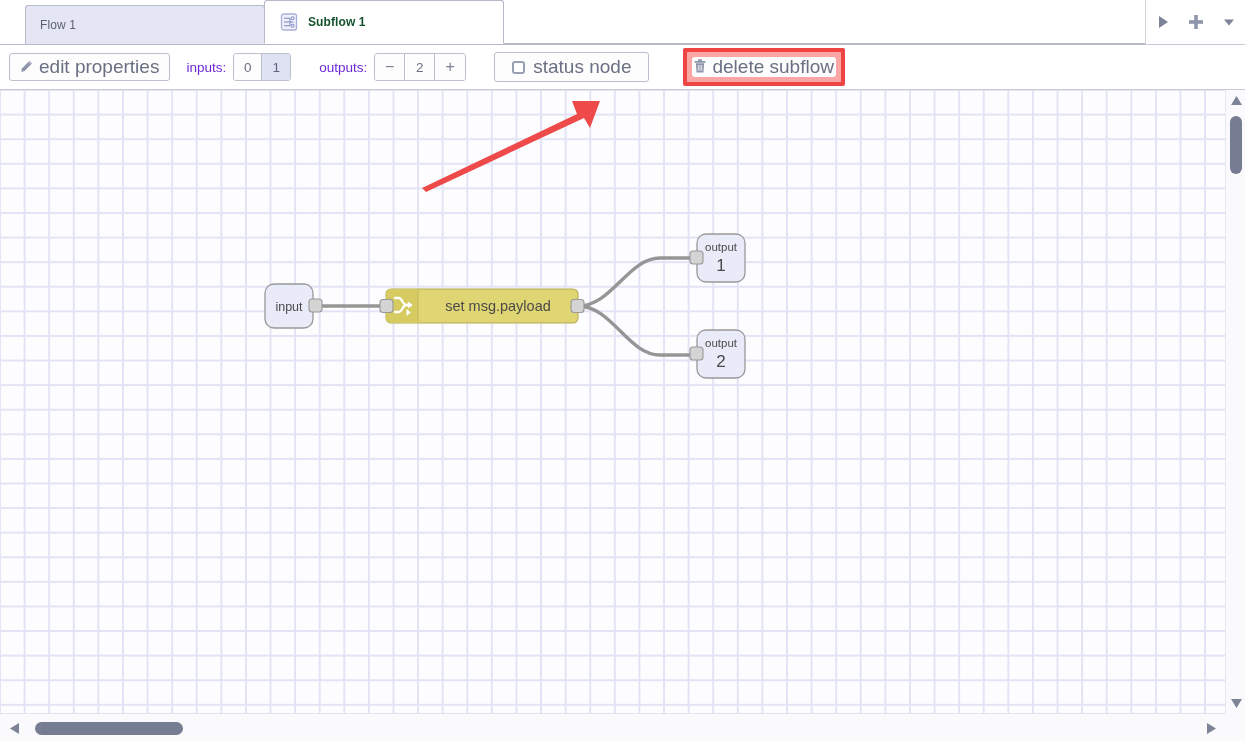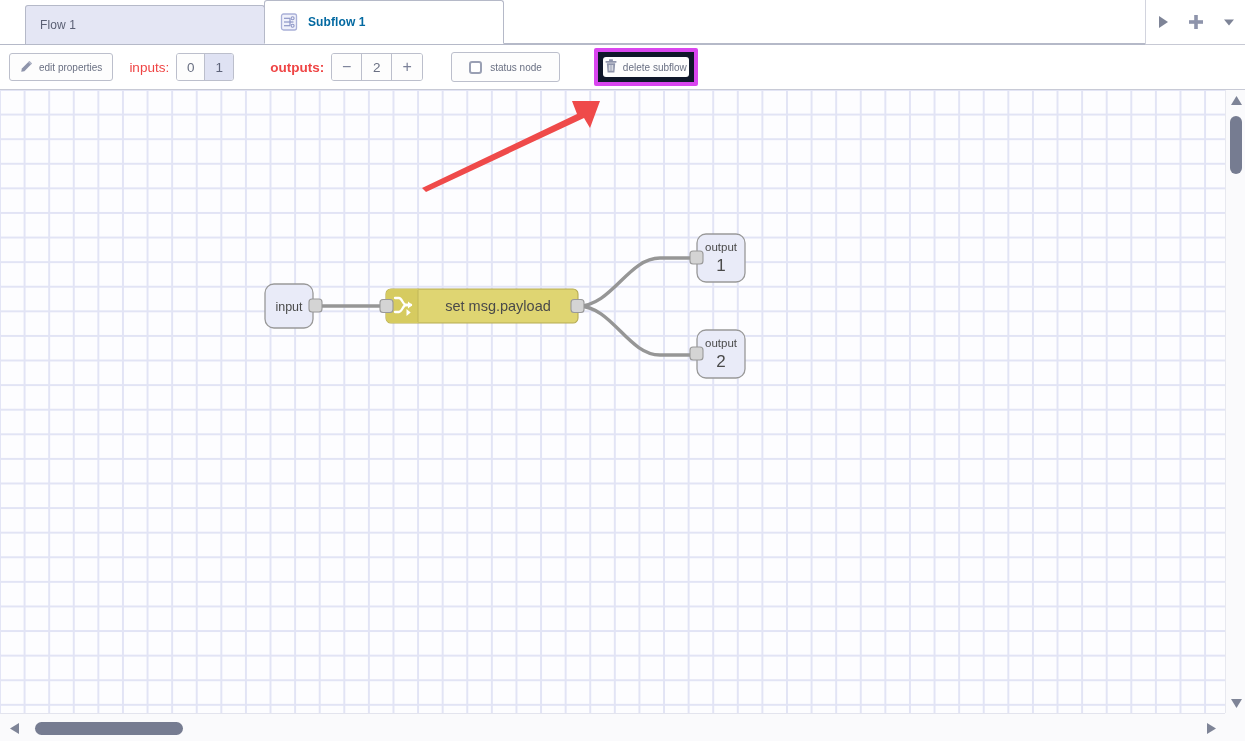--- a/index.html
+++ b/index.html
@@ -54,21 +54,21 @@
     user-select: none;
   }
   .tab.inactive {
     background: #e4e6f4;
     color: #5a5f73;
     width: 240px;
     margin-left: 25px;
   }
   .tab.active {
     background: #ffffff;
-    color: #0369a1;
+    color: #14532d;
     font-weight: bold;
     width: 240px;
     height: 44px;
     z-index: 3;
     border-bottom: 1px solid #ffffff;
     text-align: right;
   }
   .tab .tab-label { white-space: nowrap; }
 
   .subflow-icon {
@@ -117,33 +117,33 @@
   }
 
   .btn {
     border: 1px solid #bcbfcc;
     background: #fdfdfd;
     border-radius: 3px;
     height: 28px;
     display: inline-flex;
     align-items: center;
     padding: 0 10px;
-    font-size: 10px;
+    font-size: 19px;
     color: #6a7083;
     cursor: pointer;
     user-select: none;
     box-sizing: border-box;
     white-space: nowrap;
   }
   .btn svg { margin-right: 6px; flex: 0 0 auto; }
 
   .tb-label {
     margin-left: 16px;
     margin-right: 7px;
-    color: #ef4444;
+    color: #6d28d9;
     font-size: 13.5px;
     white-space: nowrap;
   }
 
   .seg-group {
     display: inline-flex;
     border: 1px solid #bcbfcc;
     border-radius: 3px;
     height: 28px;
     overflow: hidden;
@@ -204,23 +204,23 @@
     margin-right: 8px;
     box-sizing: border-box;
     background: #fff;
     flex: 0 0 auto;
   }
 
   .delete-wrap {
     position: relative;
     margin-left: 34px;
     padding: 5px;
-    border: 4px solid #d946ef;
+    border: 4px solid #ef4444;
     border-radius: 2px;
-    background: #0f172a;
+    background: #fca5a5;
     box-sizing: border-box;
     display: inline-flex;
   }
   .delete-wrap .btn {
     border: none;
     height: 20px;
     padding: 0 2px;
   }
 
   
@@ -358,21 +358,21 @@
       </span>
       <span>edit properties</span>
     </div>
 
     <span class="tb-label">inputs:</span>
     <div class="seg-group">
       <div class="seg">0</div>
       <div class="seg selected">1</div>
     </div>
 
-    <span class="tb-label" style="margin-left:36px;font-weight:bold;">outputs:</span>
+    <span class="tb-label" style="margin-left:28px;">outputs:</span>
     <div class="stepper">
       <div class="sbtn">−</div>
       <div class="sval">2</div>
       <div class="sbtn">+</div>
     </div>
 
     <div class="btn status-node-btn">
       <span class="cbox"></span>
       <span>status node</span>
     </div>

